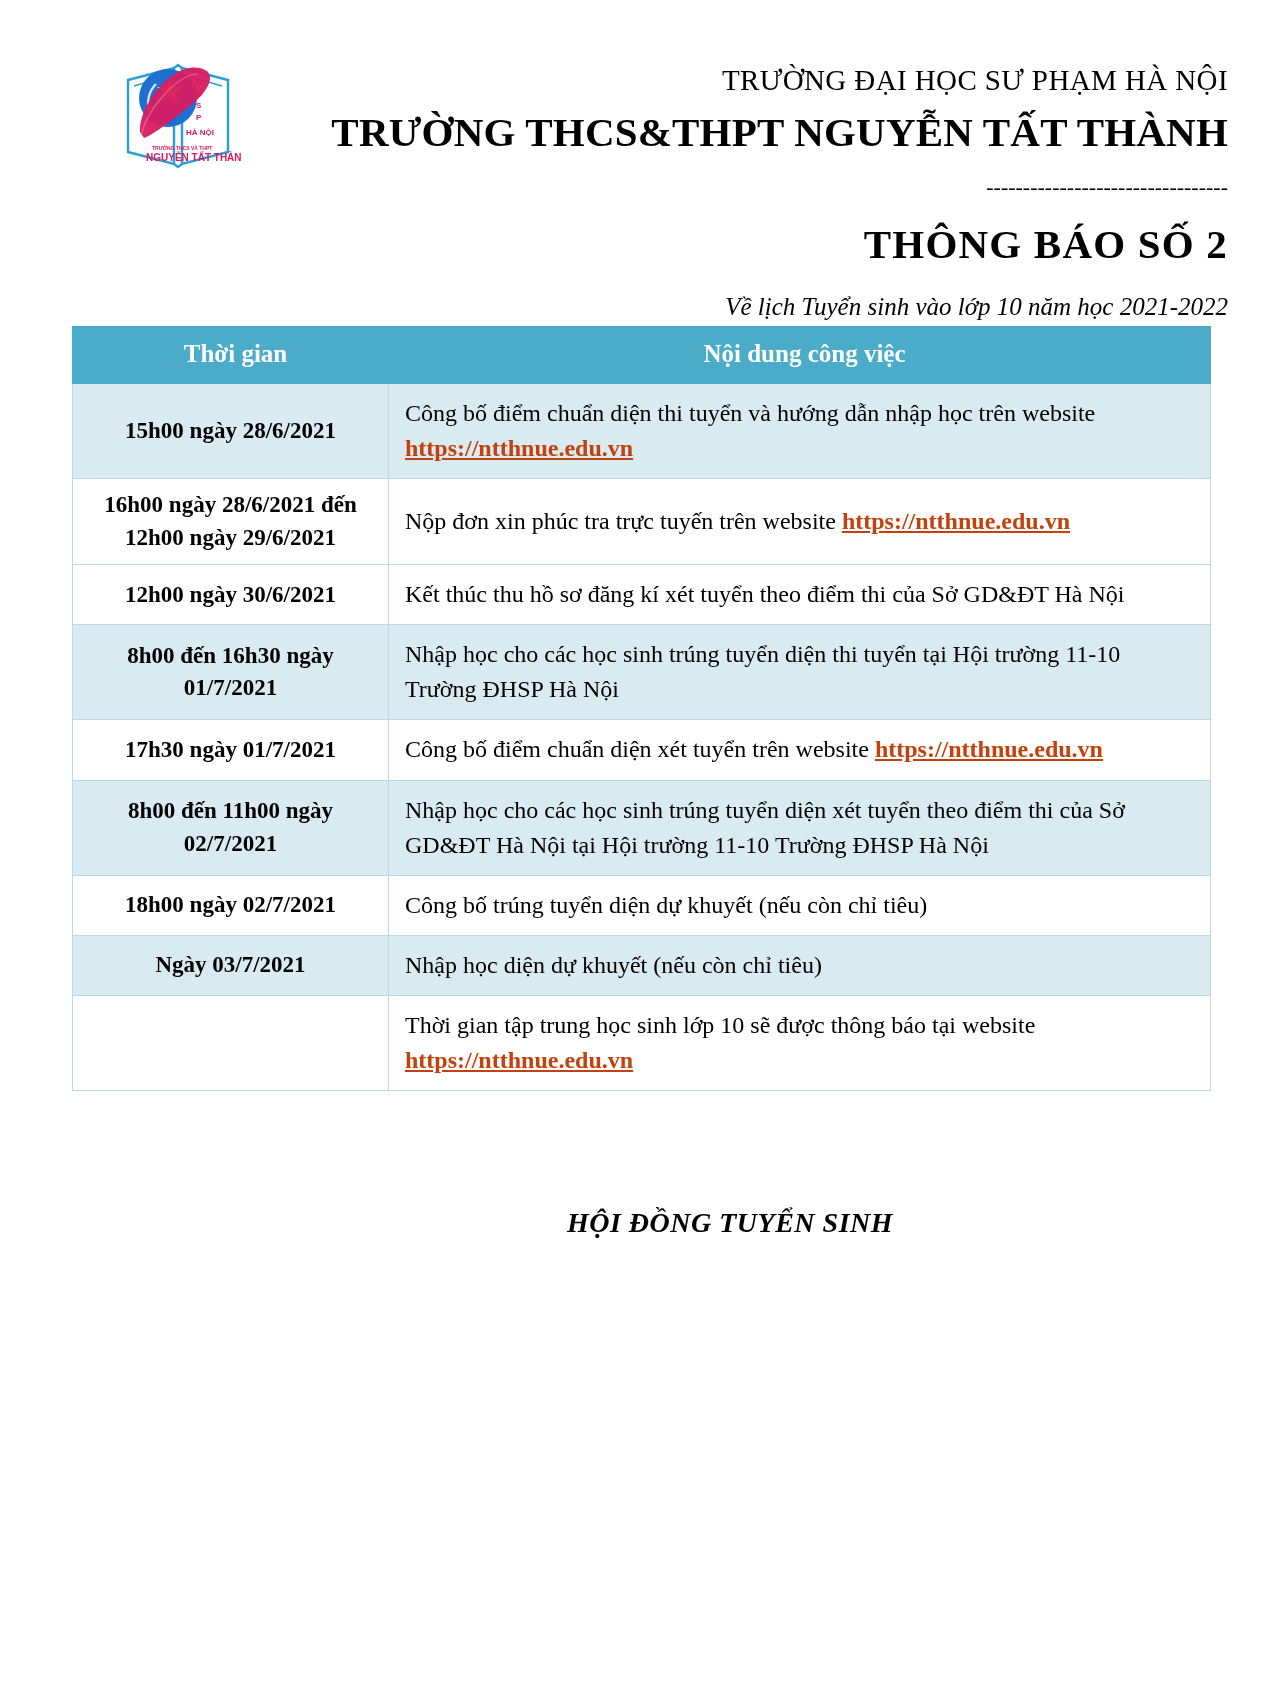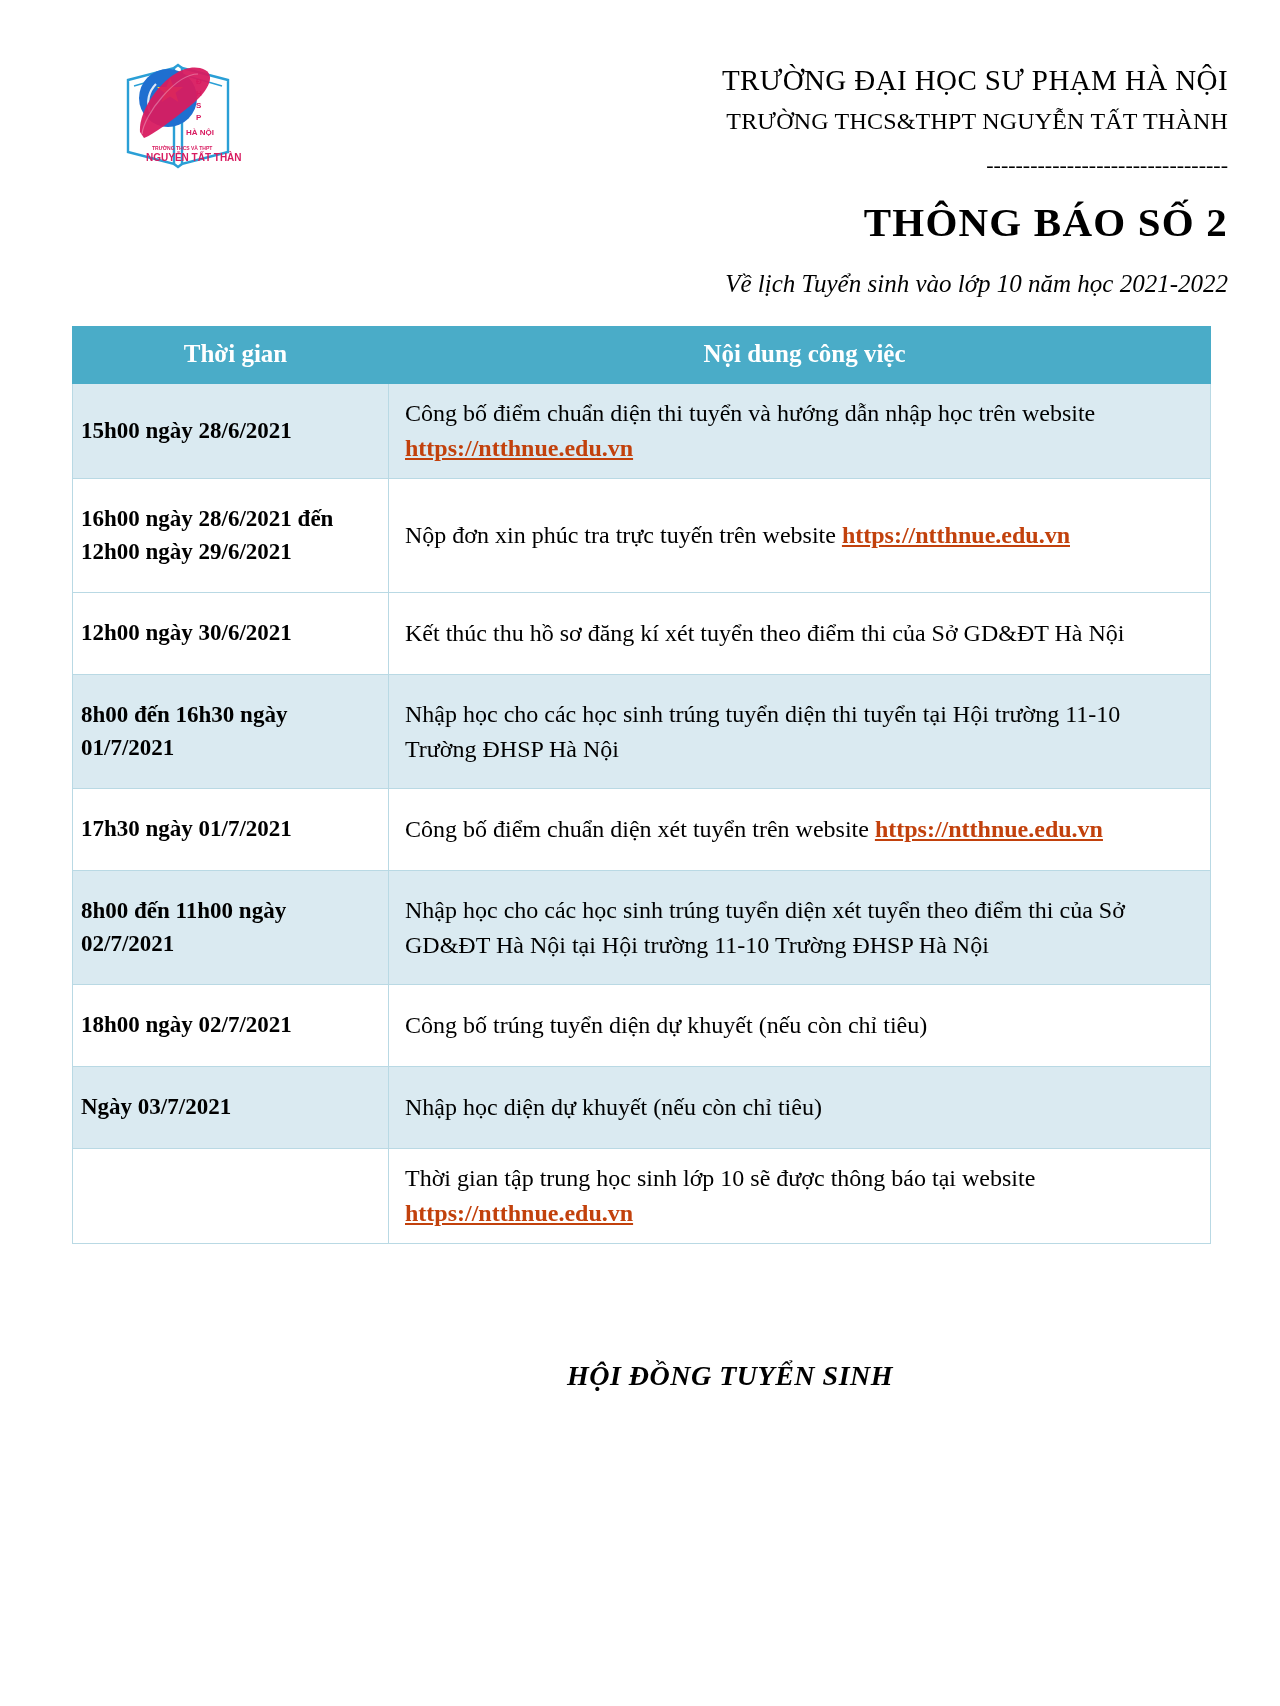--- a/index.html
+++ b/index.html
@@ -41,22 +41,22 @@
     text-align: right;
     margin-top: 40px;
   }
   .org-line1 {
     font-size: 29px;
     letter-spacing: 0.4px;
     line-height: 1.28;
     font-weight: normal;
   }
   .org-line2 {
-    font-size: 24px;
-    font-weight: normal;
+    font-size: 41px;
+    font-weight: bold;
     letter-spacing: 0.2px;
     line-height: 1.35;
     margin-top: 6px;
   }
   .divider-dashes {
     font-size: 22px;
     letter-spacing: 0px;
     margin-top: 16px;
     line-height: 1;
     font-family: "Liberation Serif", serif;
@@ -99,23 +99,23 @@
     height: 34px;
     vertical-align: middle;
   }
   table.schedule td {
     border: 1px solid #b9d9e4;
     vertical-align: middle;
     font-size: 24px;
     line-height: 1.45;
   }
   table.schedule td.time {
-    text-align: left;
-    font-weight: bold;
-    padding: 24px 8px;
+    text-align: center;
+    font-weight: bold;
+    padding: 10px 8px;
     font-size: 23px;
     line-height: 1.42;
   }
   table.schedule td.content {
     text-align: left;
     padding: 12px 14px 12px 16px;
     font-size: 24px;
     line-height: 1.46;
   }
   tr.shade td { background: #daeaf1; }

